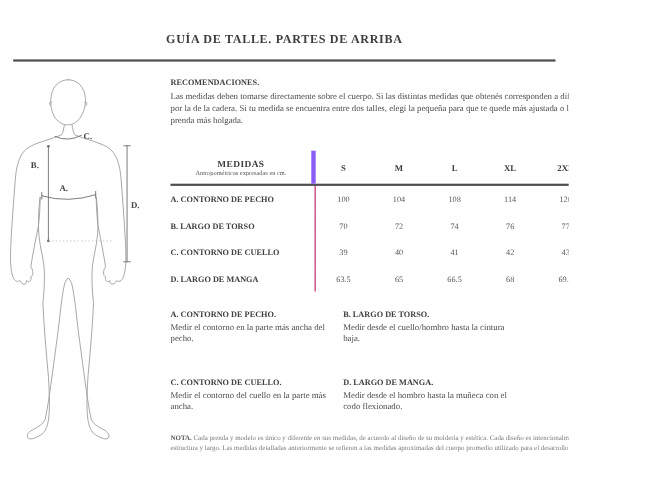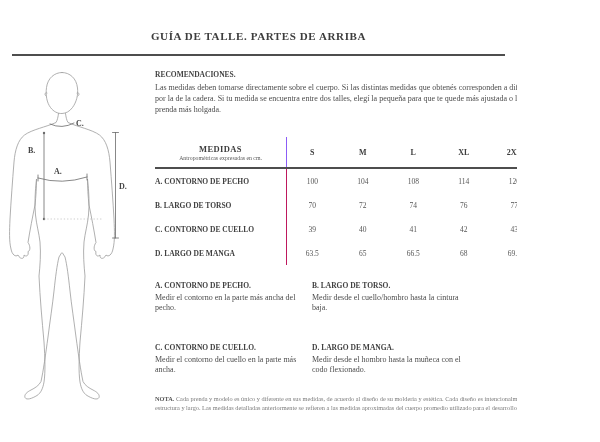--- a/index.html
+++ b/index.html
@@ -22,21 +22,21 @@
   .dash{fill:none;stroke:#b9b9b9;stroke-width:.7;stroke-dasharray:1.3 2;}
   .fig-label{font-family:"Liberation Serif","DejaVu Serif",serif;font-weight:bold;font-size:8px;fill:#454545;}
   
   .content{position:absolute;left:155px;top:70px;width:435px;}
   .reco-head{font-size:7.5px;font-weight:bold;margin:0 0 3px 0;color:#424242;}
   .reco-body{font-size:8px;line-height:11px;margin:0;color:#4c4c4c;}
   
   .size-table{margin-top:22px;}
   .t-row{display:grid;grid-template-columns:132px repeat(6,1fr);align-items:center;}
   .t-head{height:30px;border-bottom:2px solid #4e4e4e;}
-  .t-head .c0{height:100%;display:flex;flex-direction:column;justify-content:center;text-align:center;border-right:1px solid #8b5cf6;}
+  .t-head .c0{height:100%;display:flex;flex-direction:column;justify-content:center;text-align:center;border-right:4px solid #8b5cf6;}
   .t-title{font-size:8.5px;font-weight:bold;letter-spacing:.4px;color:#3d3d3d;}
   .t-sub{font-size:5.8px;color:#585858;margin-top:1px;}
   .t-size{text-align:center;font-size:8px;font-weight:bold;color:#3d3d3d;}
   .t-body-row{height:24px;}
   .t-body-row .c0{height:100%;display:flex;align-items:center;border-right:1px solid #be185d;
     font-size:7.5px;font-weight:bold;color:#3f3f3f;}
   .t-val{text-align:center;font-size:7.5px;color:#565656;}
   
   .defs{display:grid;grid-template-columns:157px 1fr;row-gap:29px;margin-top:16px;}
   .def h4{font-size:7.5px;font-weight:bold;margin:0 0 3px 0;color:#3f3f3f;}

